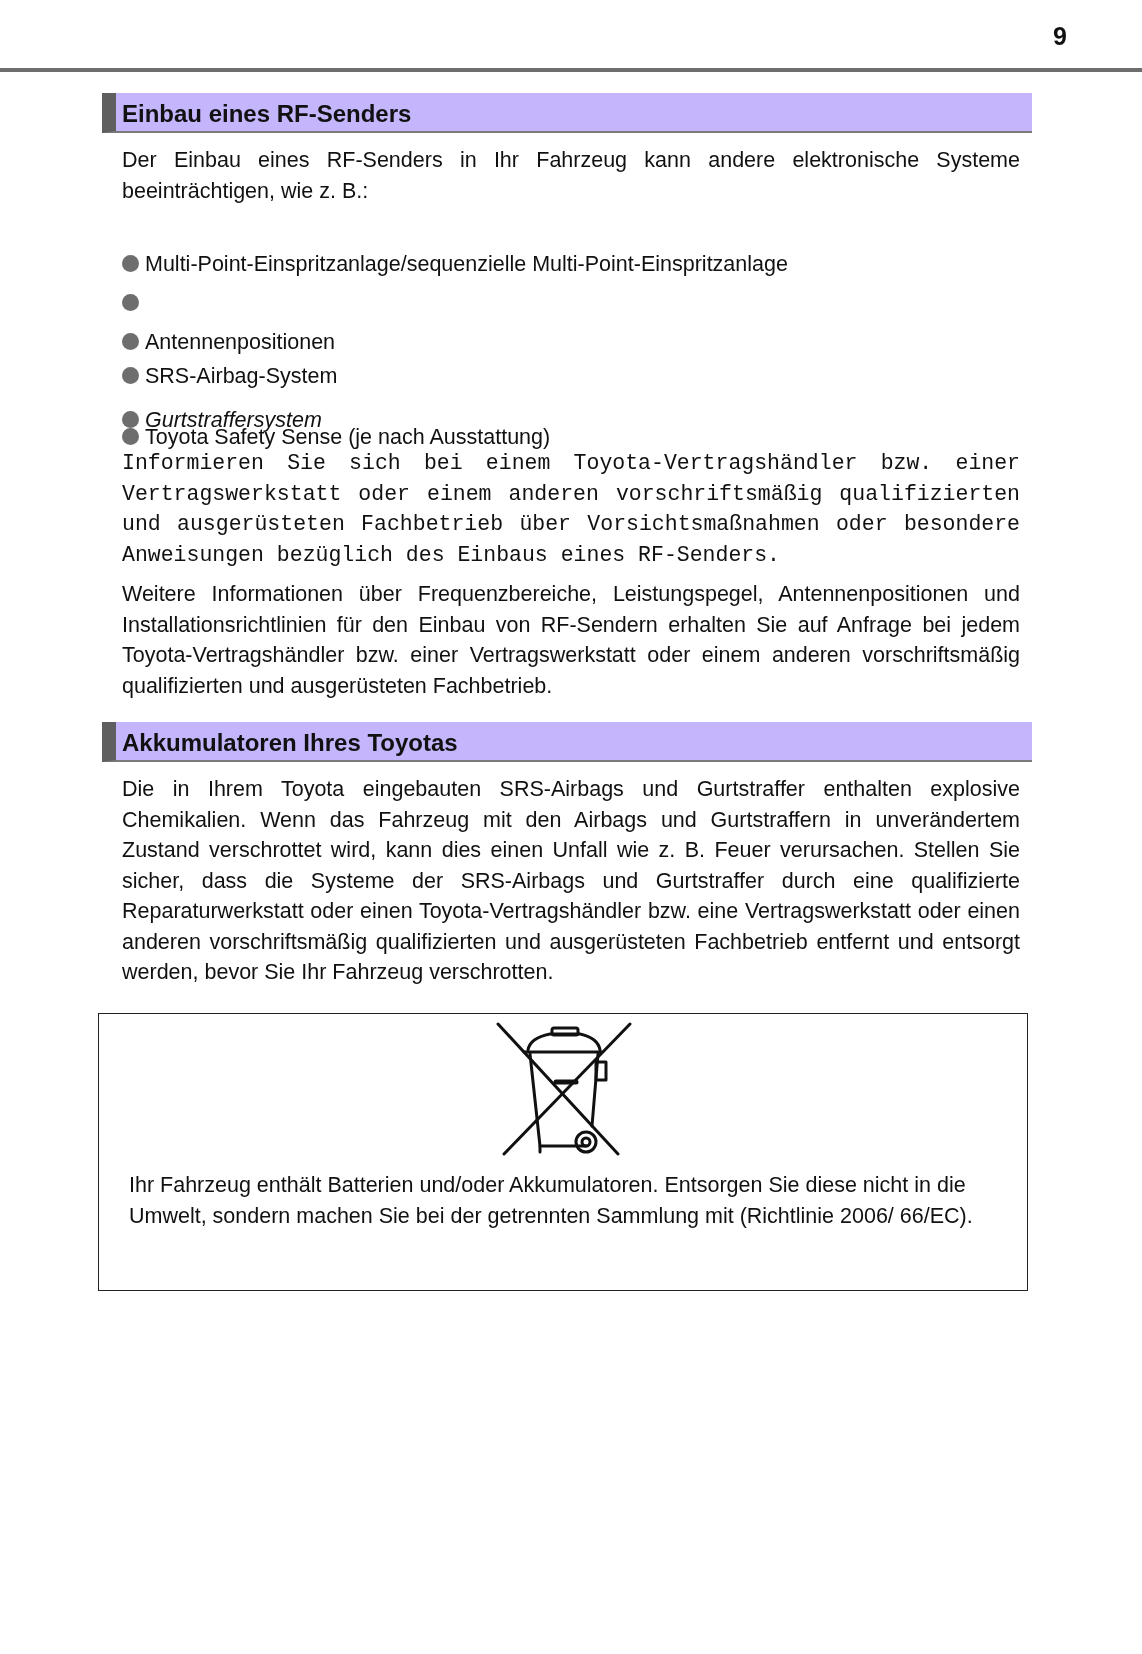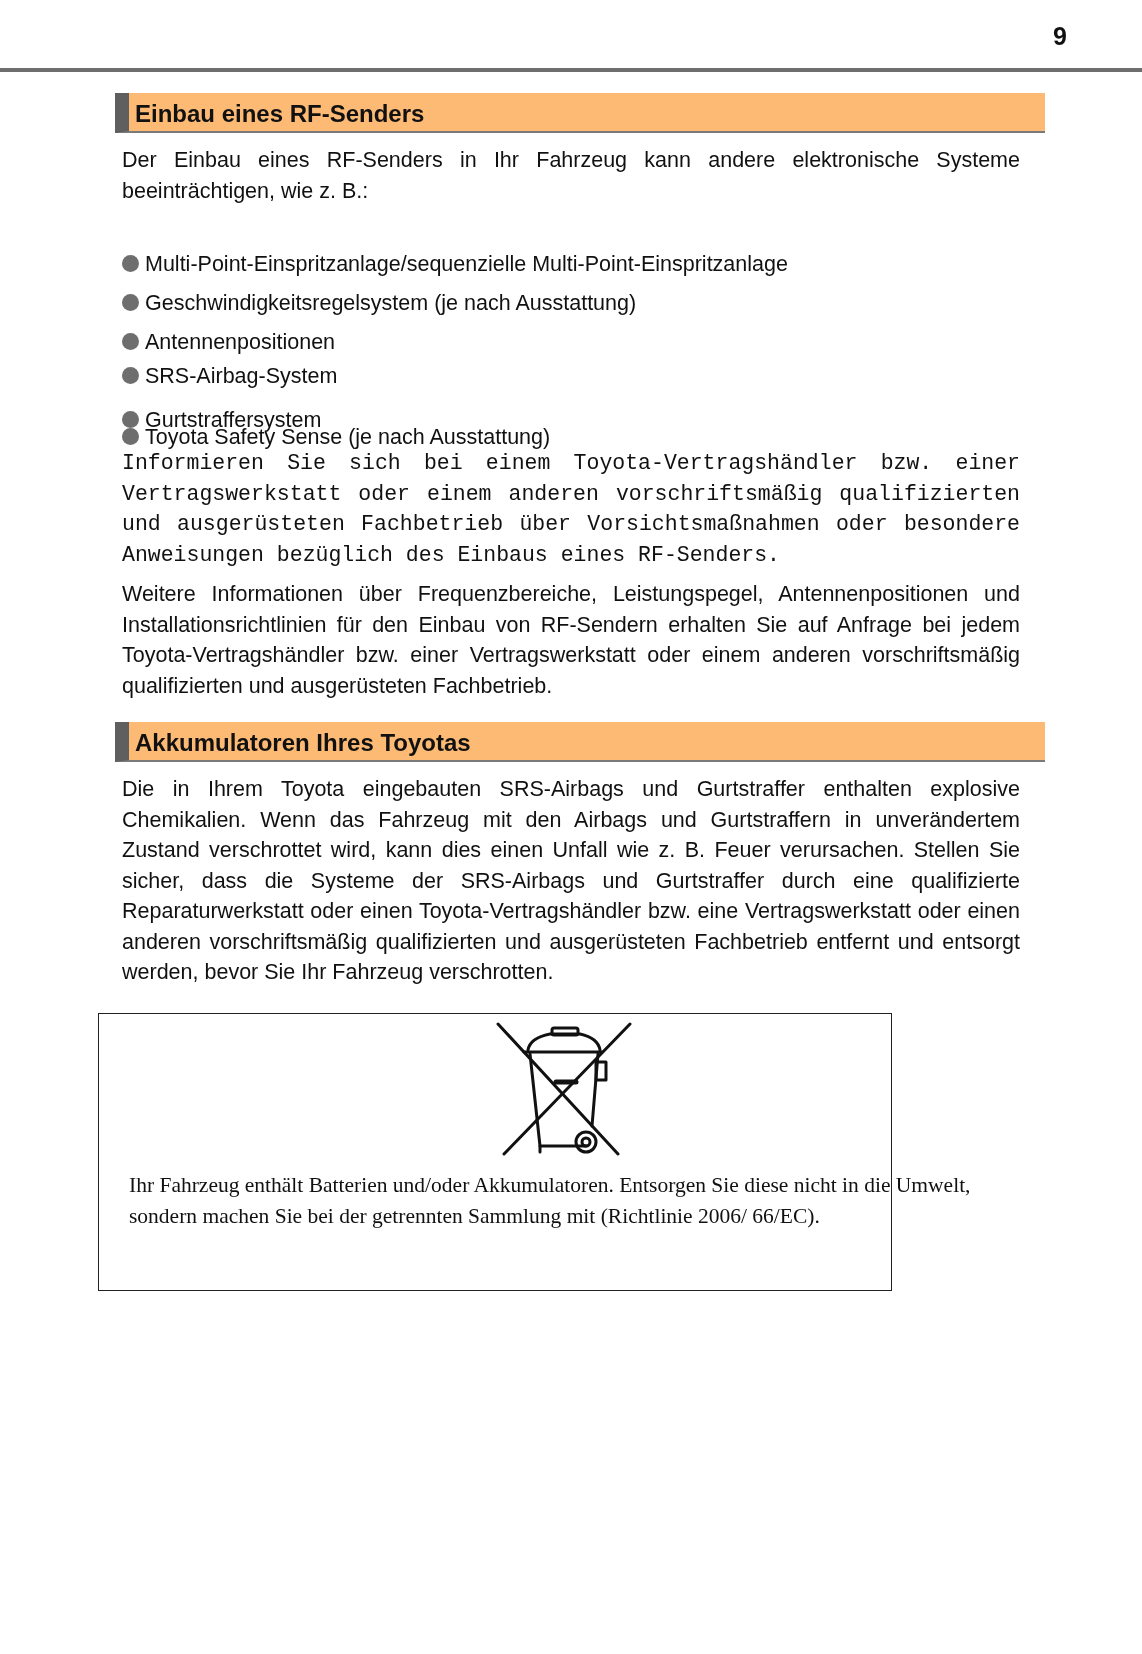--- a/index.html
+++ b/index.html
@@ -1,45 +1,45 @@
 <!DOCTYPE html>
 <html><head>
 <meta charset="utf-8">
 <style>
   html, body { margin:0; padding:0; background:#ffffff; }
   body { width:1142px; height:1654px; position:relative; font-family:"Liberation Sans", sans-serif; color:#111; overflow:hidden; }
   .page-number { position:absolute; right:75px; top:22px; font-size:25px; font-weight:bold; }
   .top-rule { position:absolute; left:0; top:68px; width:1142px; height:4px; background:#6e6e6e; }
-  .section-head { position:absolute; left:115px; width:930px; height:40px; background:#fdba74; border-left:14px solid #5f5f5f; border-bottom:2px solid #7a7a7a; box-sizing:border-box; }
+  .section-head { position:absolute; left:102px; width:930px; height:40px; background:#c4b5fd; border-left:14px solid #5f5f5f; border-bottom:2px solid #7a7a7a; box-sizing:border-box; }
   .section-head span { position:absolute; left:6px; top:7px; font-size:24px; font-weight:bold; color:#111; }
   .para { position:absolute; left:122px; width:898px; font-size:21.5px; line-height:30.5px; text-align:justify; }
   .para.last-left { text-align-last:left; }
   .bullet { position:absolute; left:122px; font-size:21.5px; line-height:30px; white-space:nowrap;margin-top:34px; }
   .bullet .dot { display:inline-block; width:17px; height:17px; border-radius:50%; background:#6e6e6e; margin-right:6px; vertical-align:-1px; }
-  .notice-box { position:absolute; left:98px; top:1013px; width:794px; height:278px; border:1.5px solid #222; box-sizing:border-box;font-family:Liberation Serif, serif; }
+  .notice-box { position:absolute; left:98px; top:1013px; width:930px; height:278px; border:1.5px solid #222; box-sizing:border-box; }
   .notice-icon { position:absolute; left:395px; top:4px; width:140px; height:140px; }
   .notice-text { position:absolute; left:30px; top:156px; width:880px; font-size:21.5px; line-height:30.5px; }
 </style>
 </head>
 <body>
 
 <div class="page-number">9</div>
 <div class="top-rule"></div>
 
 <div class="section-head" style="top:93px;">
   <span>Einbau eines RF-Senders</span>
 </div>
 
 <div class="para last-left" style="top:145px;">Der Einbau eines RF-Senders in Ihr Fahrzeug kann andere elektronische Systeme beeinträchtigen, wie z. B.:</div>
 
 <div class="bullet" style="top:215px;"><span class="dot"></span><span>Multi-Point-Einspritzanlage/sequenzielle Multi-Point-Einspritzanlage</span></div>
-<div class="bullet" style="top:254px;"><span class="dot"></span><span>Geschwindigkeitsregelsystem (je nach Ausstattung)</span></div>
+<div class="bullet" style="top:254px;"><span class="dot"></span></div>
 <div class="bullet" style="top:293px;"><span class="dot"></span><span>Antennenpositionen</span></div>
 <div class="bullet" style="top:327px;"><span class="dot"></span><span>SRS-Airbag-System</span></div>
-<div class="bullet" style="top:371px;"><span class="dot"></span><span>Gurtstraffersystem</span></div>
+<div class="bullet" style="top:371px;font-style:italic;"><span class="dot"></span><span>Gurtstraffersystem</span></div>
 <div class="bullet" style="top:388px;"><span class="dot"></span><span>Toyota Safety Sense (je nach Ausstattung)</span></div>
 
 <div class="para last-left" style="top:448px;font-family:Liberation Mono, monospace;">Informieren Sie sich bei einem Toyota-Vertragshändler bzw. einer Vertragswerkstatt oder einem anderen vorschriftsmäßig qualifizierten und ausgerüsteten Fachbetrieb über Vorsichtsmaßnahmen oder besondere Anweisungen bezüglich des Einbaus eines RF-Senders.</div>
 <div class="para last-left" style="top:579px;">Weitere Informationen über Frequenzbereiche, Leistungspegel, Antennenpositionen und Installationsrichtlinien für den Einbau von RF-Sendern erhalten Sie auf Anfrage bei jedem Toyota-Vertragshändler bzw. einer Vertragswerkstatt oder einem anderen vorschriftsmäßig qualifizierten und ausgerüsteten Fachbetrieb.</div>
 
 <div class="section-head" style="top:722px;">
   <span>Akkumulatoren Ihres Toyotas</span>
 </div>
 
 <div class="para last-left" style="top:774px;">Die in Ihrem Toyota eingebauten SRS-Airbags und Gurtstraffer enthalten explosive Chemikalien. Wenn das Fahrzeug mit den Airbags und Gurtstraffern in unverändertem Zustand verschrottet wird, kann dies einen Unfall wie z. B. Feuer verursachen. Stellen Sie sicher, dass die Systeme der SRS-Airbags und Gurtstraffer durch eine qualifizierte Reparaturwerkstatt oder einen Toyota-Vertragshändler bzw. eine Vertragswerkstatt oder einen anderen vorschriftsmäßig qualifizierten und ausgerüsteten Fachbetrieb entfernt und entsorgt werden, bevor Sie Ihr Fahrzeug verschrotten.</div>

